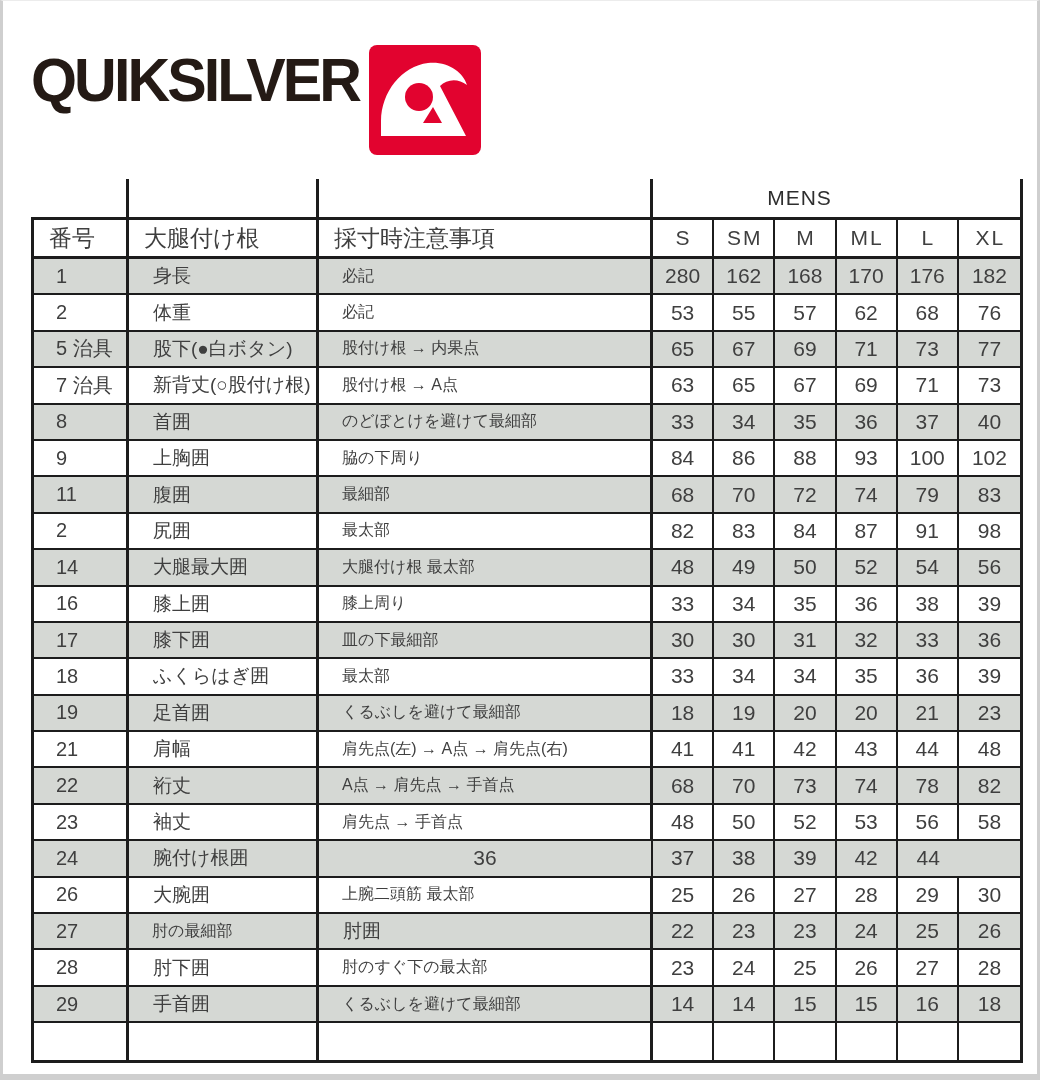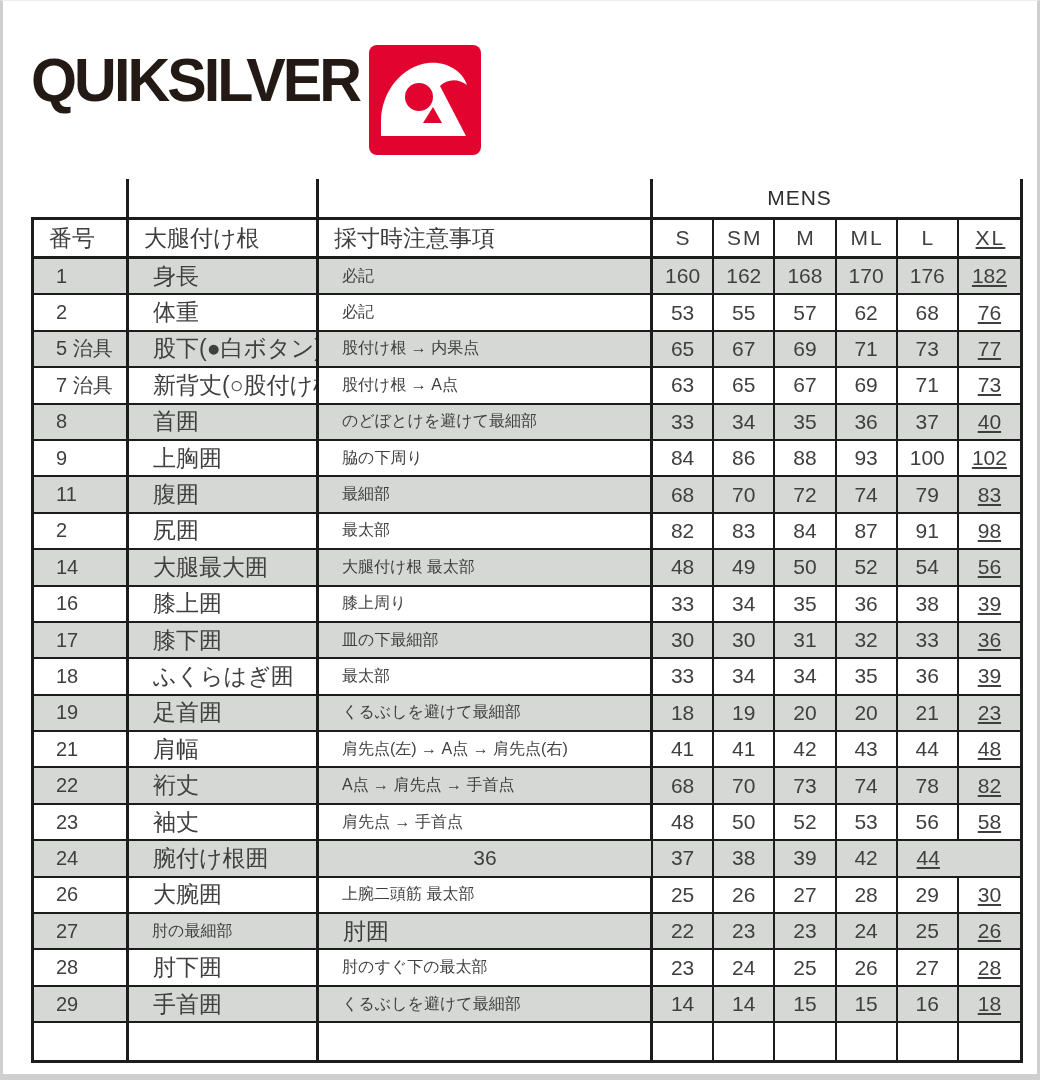--- a/index.html
+++ b/index.html
@@ -63,24 +63,24 @@
     grid-template-columns:95px 190px 334px repeat(6,1fr);
     height:36.4px;
     border-bottom:2px solid var(--bd);
   }
   .row.header{ height:39px; border-bottom:3px solid var(--bd); }
   .row.empty{ border-bottom:0; }
   .row.shaded{ background:var(--shade); }
 
   .cell{ display:flex; align-items:center; overflow:hidden; white-space:nowrap; }
   .c-num { padding-left:22px; border-right:3px solid var(--bd); font-size:20px; }
-  .c-part{ padding-left:24px; border-right:3px solid var(--bd); font-size:23px; }
+  .c-part{ padding-left:24px; border-right:3px solid var(--bd); font-size:19px; }
   .c-note{ padding-left:23px; border-right:3px solid var(--bd); font-size:16px; }
   .c-sz  { justify-content:center; border-right:2px solid var(--bd); font-size:21px; }
-  .c-sz:last-child{ border-right:0;text-decoration:underline; }
+  .c-sz:last-child{ border-right:0; }
   .row.header .c-num, .row.header .c-part, .row.header .c-note{ font-size:23px;padding-left:15px; }
   .row.header .c-sz{ font-size:21px; letter-spacing:2px; text-indent:2px; }
 </style>
 </head>
 <body>
 
 <div class="page">
 
   <div class="brand">
     <div class="wordmark">QUIKSILVER</div>
@@ -113,21 +113,21 @@
         <div class="cell c-sz">M</div>
         <div class="cell c-sz">ML</div>
         <div class="cell c-sz">L</div>
         <div class="cell c-sz">XL</div>
       </div>
 
       <div class="row shaded">
     <div class="cell c-num">1</div>
     <div class="cell c-part">身長</div>
     <div class="cell c-note">必記</div>
-    <div class="cell c-sz">160</div>
+    <div class="cell c-sz">280</div>
     <div class="cell c-sz">162</div>
     <div class="cell c-sz">168</div>
     <div class="cell c-sz">170</div>
     <div class="cell c-sz">176</div>
     <div class="cell c-sz">182</div>
   </div>
         <div class="row">
     <div class="cell c-num">2</div>
     <div class="cell c-part">体重</div>
     <div class="cell c-note">必記</div>

